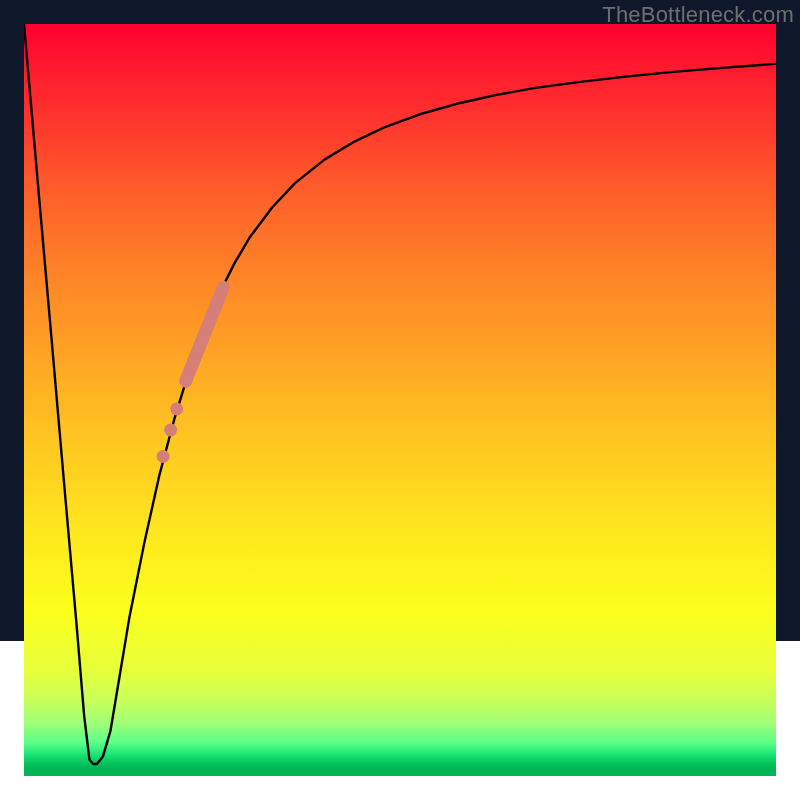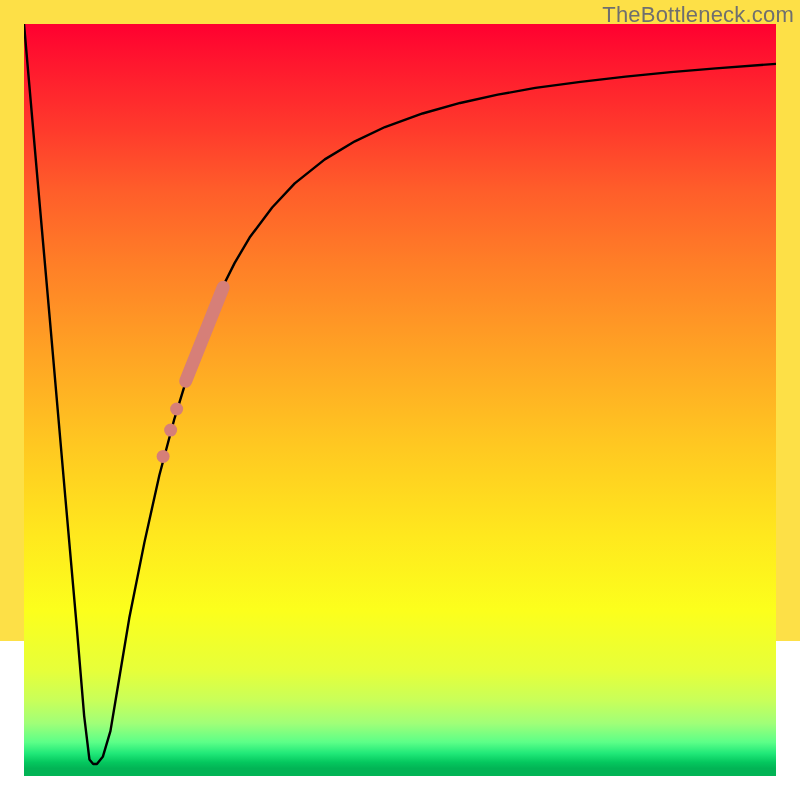--- a/index.html
+++ b/index.html
@@ -7,21 +7,21 @@
     padding: 0;
     width: 800px;
     height: 800px;
     overflow: hidden;
     font-family: Arial, Helvetica, sans-serif;
   }
   .chart-root {
     position: relative;
     width: 800px;
     height: 641px;
-    background: #fde047;
+    background: #0f172a;
   }
   .plot-area {
     position: absolute;
     left: 24px;
     top: 24px;
     width: 752px;
     height: 752px;
     
     background: linear-gradient(
       to bottom,

